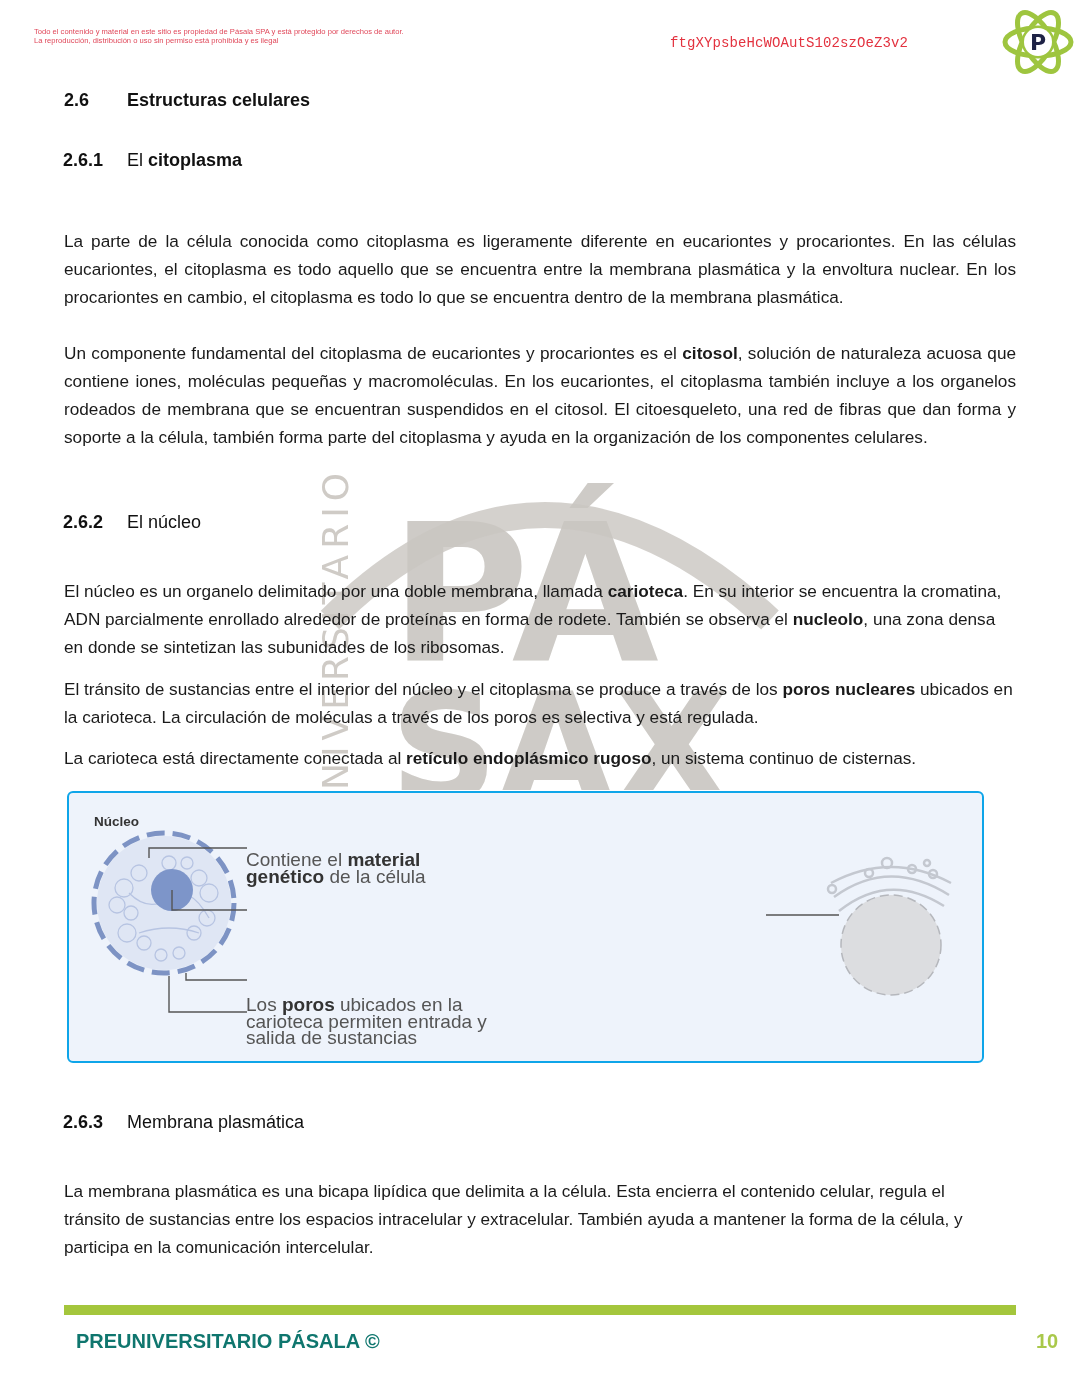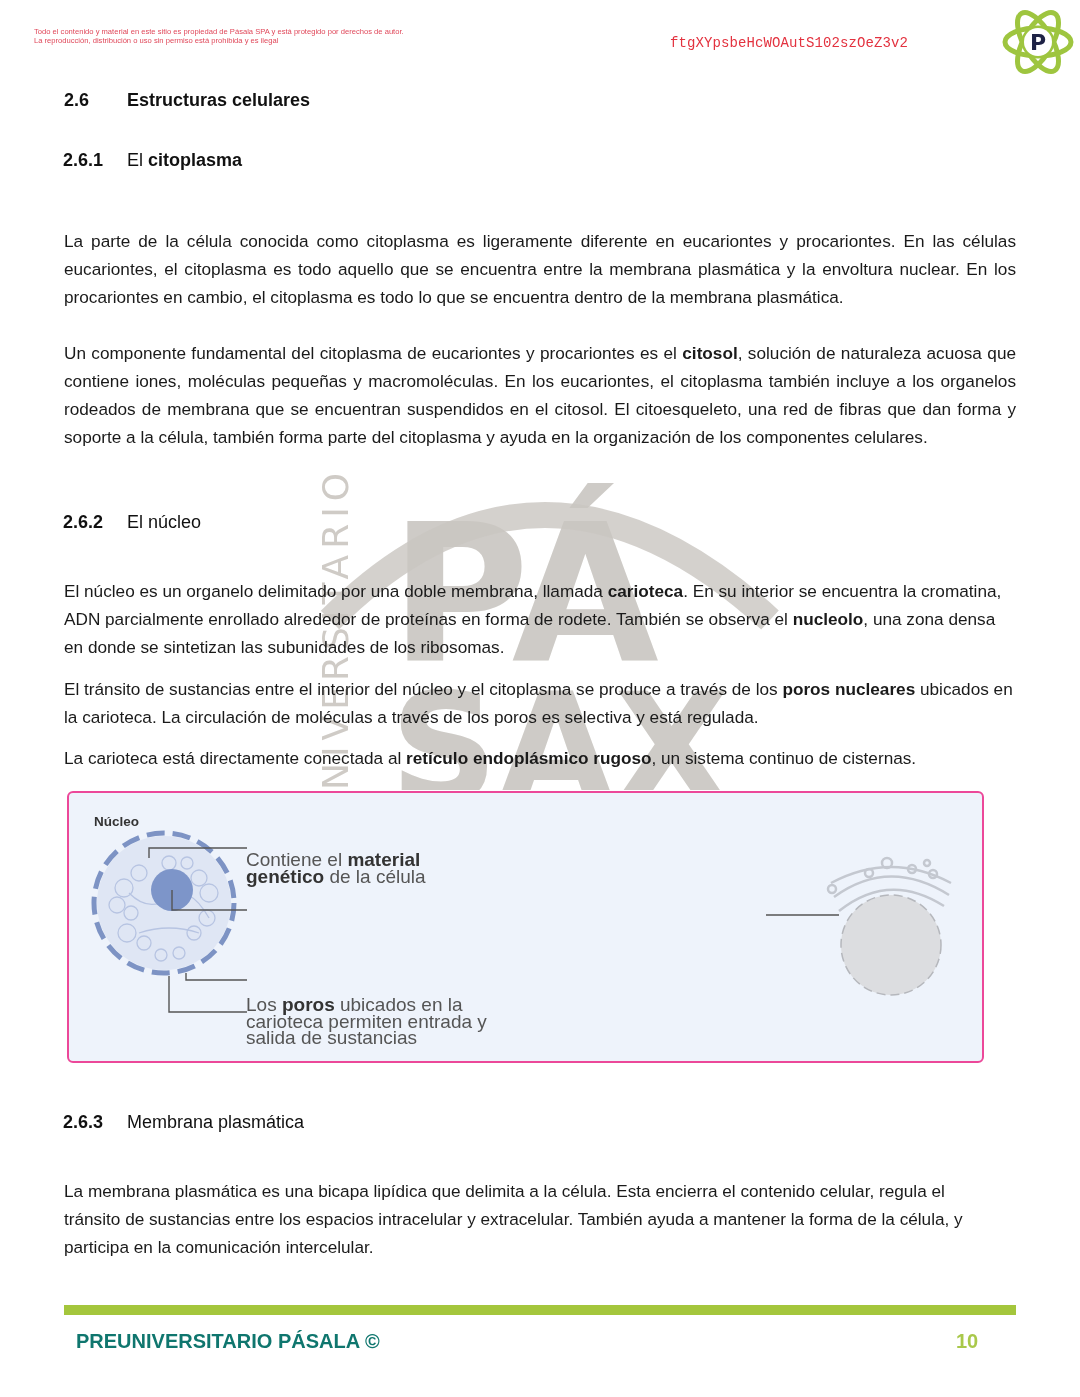--- a/index.html
+++ b/index.html
@@ -9,27 +9,27 @@
   .logo { position:absolute; left:1000px; top:4px; width:76px; height:76px; }
   .watermark { position:absolute; left:310px; top:470px; width:470px; height:320px; pointer-events:none; z-index:0; }
   .content { position:absolute; left:0; top:0; width:1080px; z-index:1; }
   .h1 { position:absolute; left:64px; top:90px; font-size:18px; font-weight:bold; font-family:"Liberation Sans", sans-serif; }
   .h1 .num { display:inline-block; width:63px; }
   .h2 { position:absolute; left:63px; font-size:18px; font-family:"Liberation Sans", sans-serif; }
   .h2 .num { display:inline-block; width:64px; font-weight:bold; }
   .p { position:absolute; left:64px; width:952px; font-size:17.2px; line-height:28px; text-align:justify; font-family:"Liberation Sans", sans-serif; color:#1a1a1a; }
   .p.left { text-align:left; }
   b { font-weight:bold; }
-  .figure { position:absolute; left:67px; top:791px; width:913px; height:268px; background:#eef3fb; border:2px solid #ec4899; border-radius:6px; z-index:2; }
+  .figure { position:absolute; left:67px; top:791px; width:913px; height:268px; background:#eef3fb; border:2px solid #0ea5e9; border-radius:6px; z-index:2; }
   .fig-title { position:absolute; left:25px; top:21px; font-size:13.5px; font-weight:bold; color:#333; font-family:"Liberation Sans", sans-serif; }
   .fig-label { position:absolute; font-size:19px; line-height:16.5px; color:#555; font-family:"Liberation Sans", sans-serif; }
   .fig-label b { color:#333; }
   .footer-bar { position:absolute; left:64px; top:1305px; width:952px; height:10px; background:#a4c63c; }
   .footer-text { position:absolute; left:76px; top:1330px; font-size:20px; font-weight:bold; color:#0f766e; font-family:"Liberation Sans", sans-serif; }
-  .page-num { position:absolute; left:956px; top:1330px; font-size:20px; font-weight:bold; color:#a9c84a; font-family:"Liberation Sans", sans-serif; }
+  .page-num { position:absolute; left:1036px; top:1330px; font-size:20px; font-weight:bold; color:#a9c84a; font-family:"Liberation Sans", sans-serif; }
 </style>
 </head>
 <body>
 
 <div class="copyright">
   <div>Todo el contenido y material en este sitio es propiedad de Pásala SPA y está protegido por derechos de autor.</div>
   <div>La reproducción, distribución o uso sin permiso está prohibida y es ilegal</div>
 </div>
 <div class="doc-id">ftgXYpsbeHcWOAutS102szOeZ3v2</div>
 <div class="logo">

